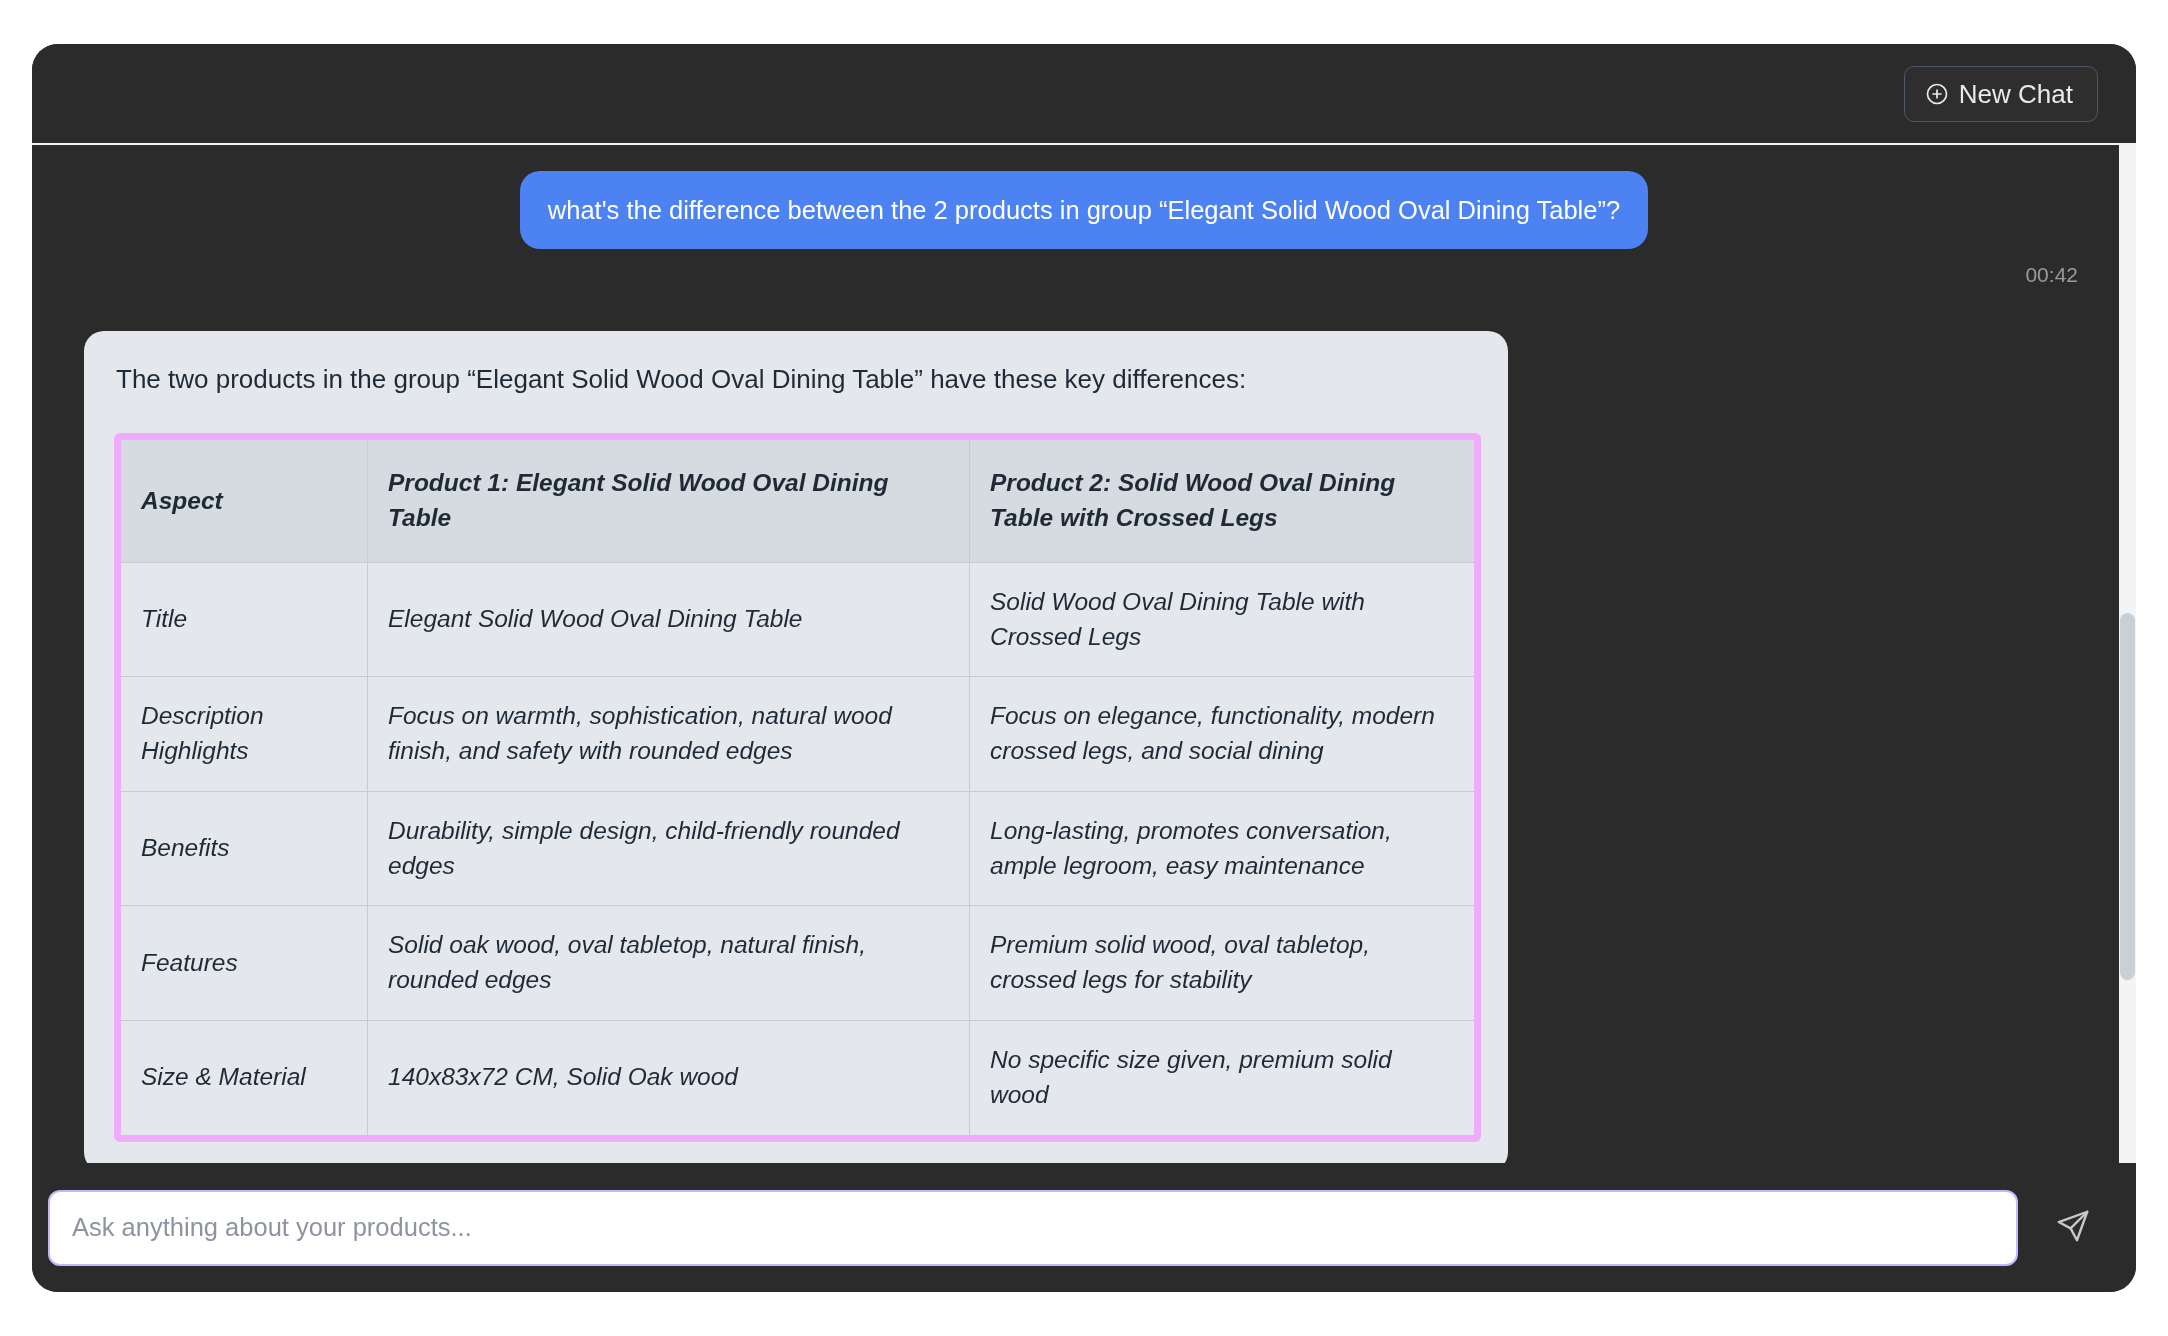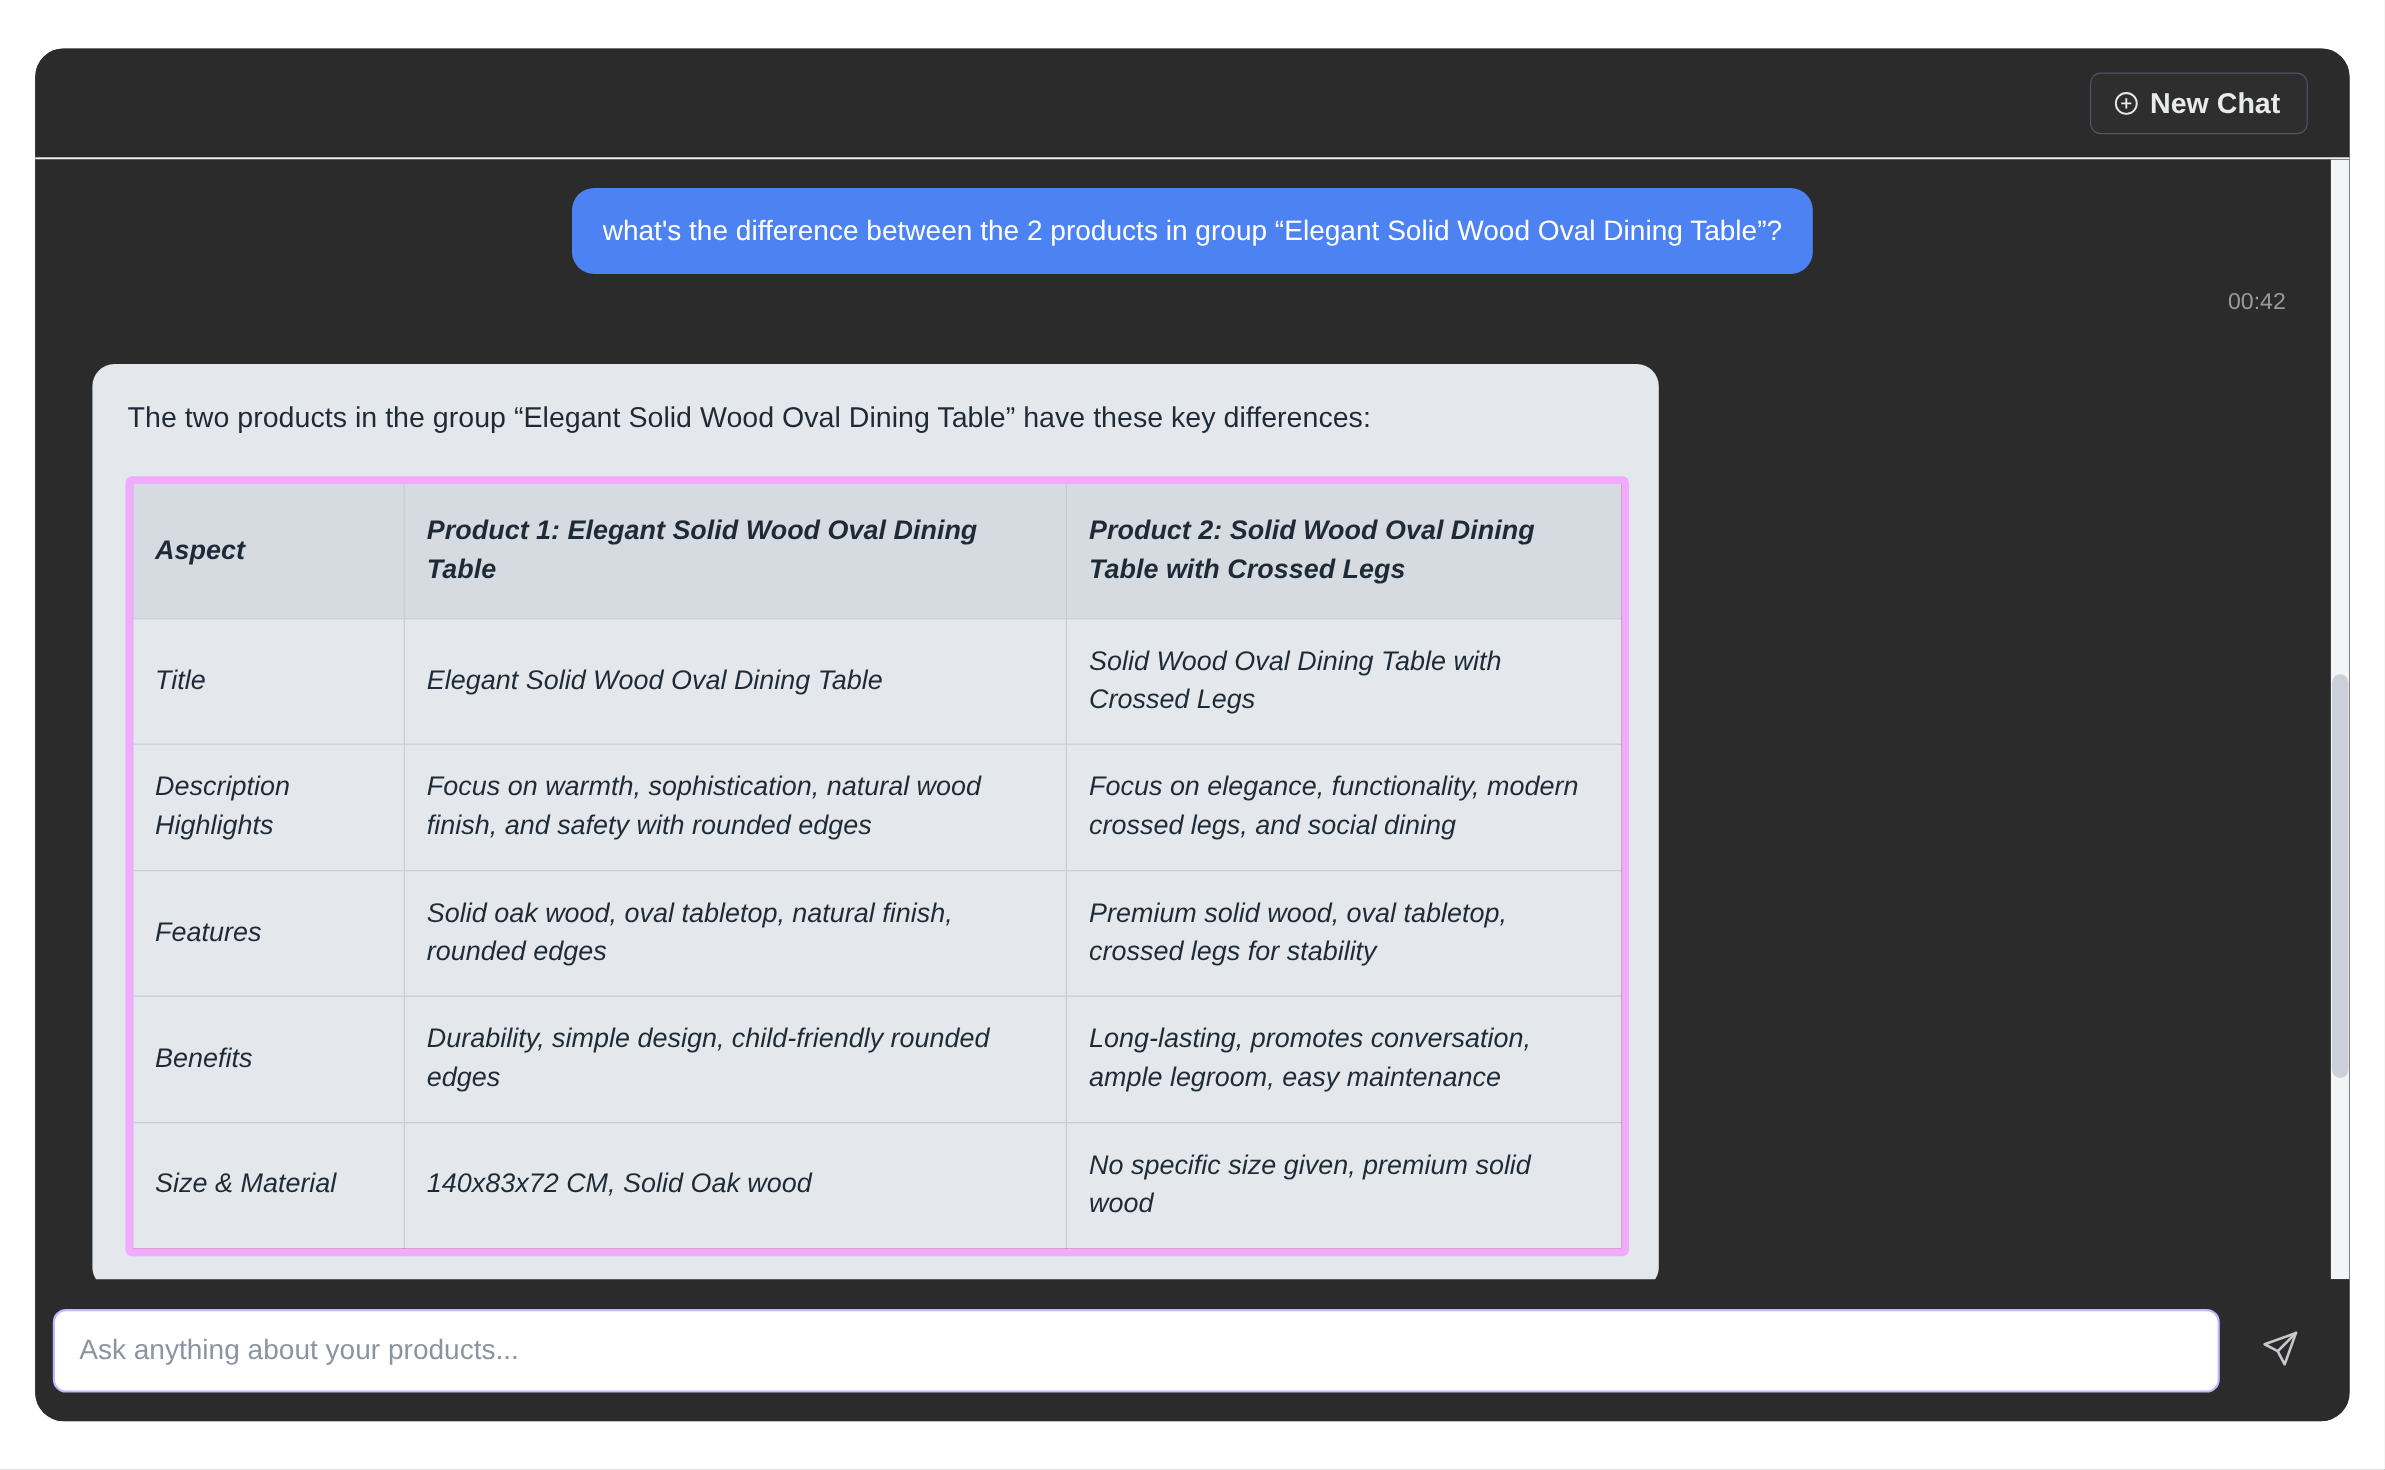--- a/index.html
+++ b/index.html
@@ -44,21 +44,20 @@
     gap: 10px;
     background: #2e2e2e;
     border: 1.5px solid #4d5765;
     border-radius: 10px;
     color: #e9eaec;
     font-size: 26px;
     padding: 14px 24px 14px 20px;
     cursor: pointer;
     line-height: 1;
     white-space: nowrap;
-    font-weight: bold;
   }
   #new-chat-button .plus-circle {
     width: 24px;
     height: 24px;
     flex: 0 0 24px;
     display: block;
   }
 
   
   #messages-area {
@@ -264,28 +263,28 @@
                 <td>Title</td>
                 <td>Elegant Solid Wood Oval Dining Table</td>
                 <td>Solid Wood Oval Dining Table with Crossed Legs</td>
               </tr>
               <tr>
                 <td>Description Highlights</td>
                 <td>Focus on warmth, sophistication, natural wood finish, and safety with rounded edges</td>
                 <td>Focus on elegance, functionality, modern crossed legs, and social dining</td>
               </tr>
               <tr>
+                <td>Benefits</td>
+                <td>Durability, simple design, child-friendly rounded edges</td>
+                <td>Long-lasting, promotes conversation, ample legroom, easy maintenance</td>
+              </tr>
+              <tr>
                 <td>Features</td>
                 <td>Solid oak wood, oval tabletop, natural finish, rounded edges</td>
                 <td>Premium solid wood, oval tabletop, crossed legs for stability</td>
-              </tr>
-              <tr>
-                <td>Benefits</td>
-                <td>Durability, simple design, child-friendly rounded edges</td>
-                <td>Long-lasting, promotes conversation, ample legroom, easy maintenance</td>
               </tr>
               <tr>
                 <td>Size &amp; Material</td>
                 <td>140x83x72 CM, Solid Oak wood</td>
                 <td>No specific size given, premium solid wood</td>
               </tr>
             </tbody>
           </table>
         </div>
       </div>

